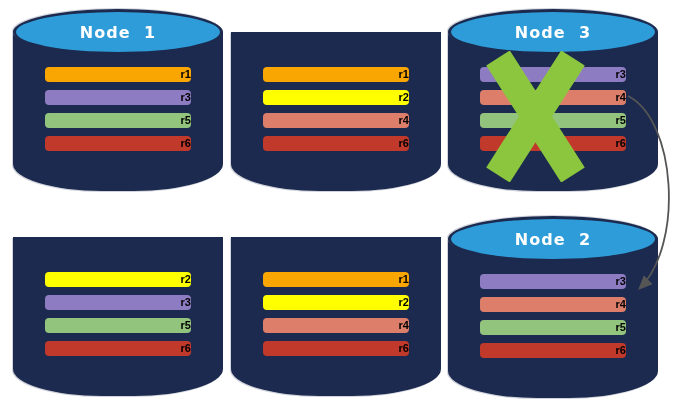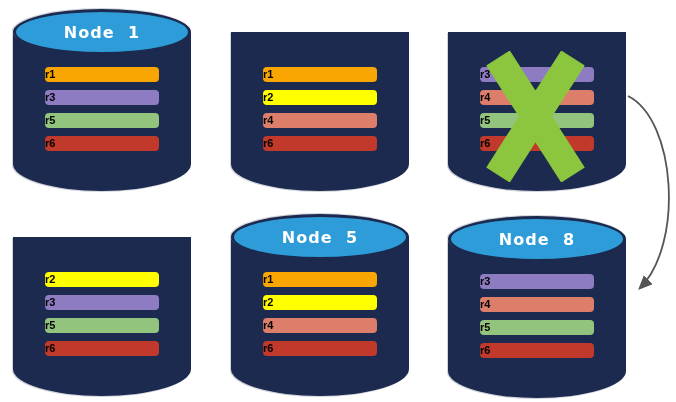--- a/index.html
+++ b/index.html
@@ -8,21 +8,21 @@
     font-family: "DejaVu Sans", "Liberation Sans", sans-serif;
   }
   .canvas {
     position: relative;
     width: 676px; height: 402px;
     background: #ffffff;
     overflow: hidden;
   }
   .node {
     position: absolute;
-    width: 178px; height: 182px;
+    width: 178px; height: 182px; padding-left: 32px;
   }
   .n1 { left: 13px;  top: 9px; }
   .n2 { left: 231px; top: 9px; }
   .n3 { left: 448px; top: 9px; }
   .n4 { left: 13px;  top: 214px; }
   .n5 { left: 231px; top: 214px; }
   .n6 { left: 448px; top: 216px; }
   .cyl-body {
     position: absolute;
     left: 0; right: 0; top: 23px; bottom: 0;
@@ -49,21 +49,21 @@
     white-space: nowrap;
   }
   .bars {
     position: absolute;
     left: 32px; right: 32px; top: 58px;
     display: flex; flex-direction: column; gap: 8px;
   }
   .bar {
     height: 15px; line-height: 15px;
     border-radius: 4px;
-    text-align: left;
+    text-align: right;
     font-size: 11px; font-weight: bold;
     color: #000000;
     font-family: "Liberation Sans", sans-serif;
   }
   .fail-x {
     position: absolute;
     left: 36px; top: 42px;
     width: 103px; height: 131px;
     z-index: 5;
   }
@@ -97,20 +97,23 @@
     <div class="bars">
       <div class="bar" style="background: rgb(249, 166, 2);">r1</div>
       <div class="bar" style="background: rgb(255, 255, 0);">r2</div>
       <div class="bar" style="background: rgb(221, 126, 107);">r4</div>
       <div class="bar" style="background: rgb(192, 57, 43);">r6</div>
     </div>
   </div>
 
   <div class="node n3">
     <div class="cyl-body"></div>
+    <div class="cyl-top">
+      <span class="node-title">Node 3</span>
+    </div>
     <div class="bars">
       <div class="bar" style="background: rgb(142, 124, 195);">r3</div>
       <div class="bar" style="background: rgb(221, 126, 107);">r4</div>
       <div class="bar" style="background: rgb(147, 196, 125);">r5</div>
       <div class="bar" style="background: rgb(192, 57, 43);">r6</div>
     </div>
     <svg class="fail-x" viewBox="0 0 103 131">
       <line x1="14" y1="7" x2="89" y2="124" stroke-width="28" stroke-linecap="butt" stroke="#8CC63F"></line>
       <line x1="89" y1="7" x2="14" y2="124" stroke-width="28" stroke-linecap="butt" stroke="#8CC63F"></line>
     </svg>
@@ -121,35 +124,32 @@
     <div class="bars">
       <div class="bar" style="background: rgb(255, 255, 0);">r2</div>
       <div class="bar" style="background: rgb(142, 124, 195);">r3</div>
       <div class="bar" style="background: rgb(147, 196, 125);">r5</div>
       <div class="bar" style="background: rgb(192, 57, 43);">r6</div>
     </div>
   </div>
 
   <div class="node n5">
     <div class="cyl-body"></div>
-    <div class="cyl-top">
-      <span class="node-title">Node 5</span>
-    </div>
     <div class="bars">
       <div class="bar" style="background: rgb(249, 166, 2);">r1</div>
       <div class="bar" style="background: rgb(255, 255, 0);">r2</div>
       <div class="bar" style="background: rgb(221, 126, 107);">r4</div>
       <div class="bar" style="background: rgb(192, 57, 43);">r6</div>
     </div>
   </div>
 
   <div class="node n6">
     <div class="cyl-body"></div>
     <div class="cyl-top">
-      <span class="node-title">Node 8</span>
+      <span class="node-title">Node 2</span>
     </div>
     <div class="bars">
       <div class="bar" style="background: rgb(142, 124, 195);">r3</div>
       <div class="bar" style="background: rgb(221, 126, 107);">r4</div>
       <div class="bar" style="background: rgb(147, 196, 125);">r5</div>
       <div class="bar" style="background: rgb(192, 57, 43);">r6</div>
     </div>
   </div>
 
   <svg class="arrow-overlay" viewBox="0 0 676 402">

